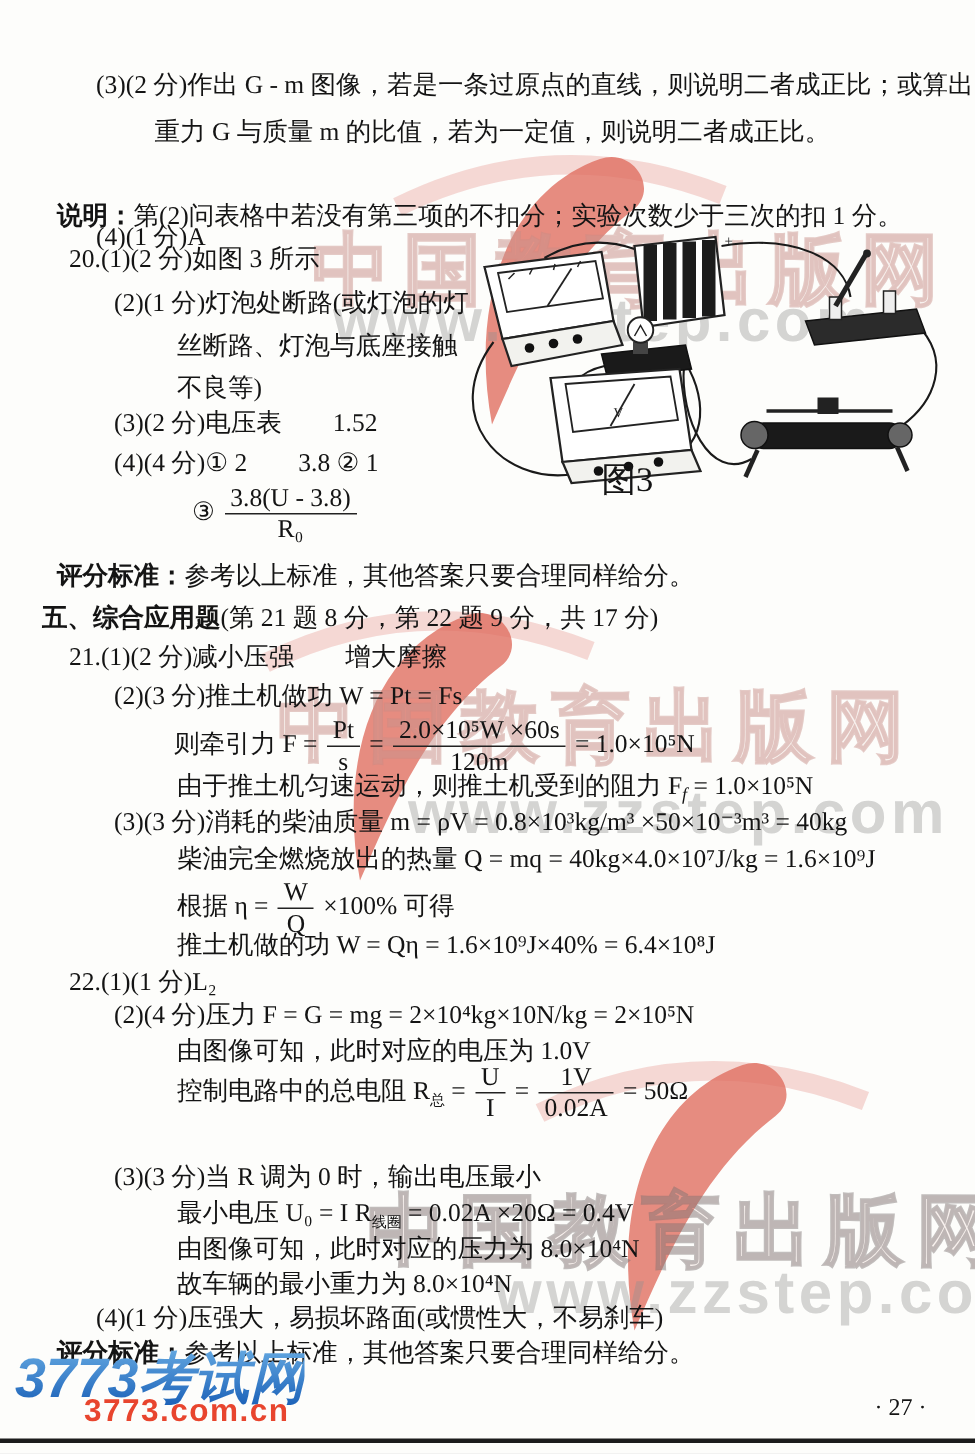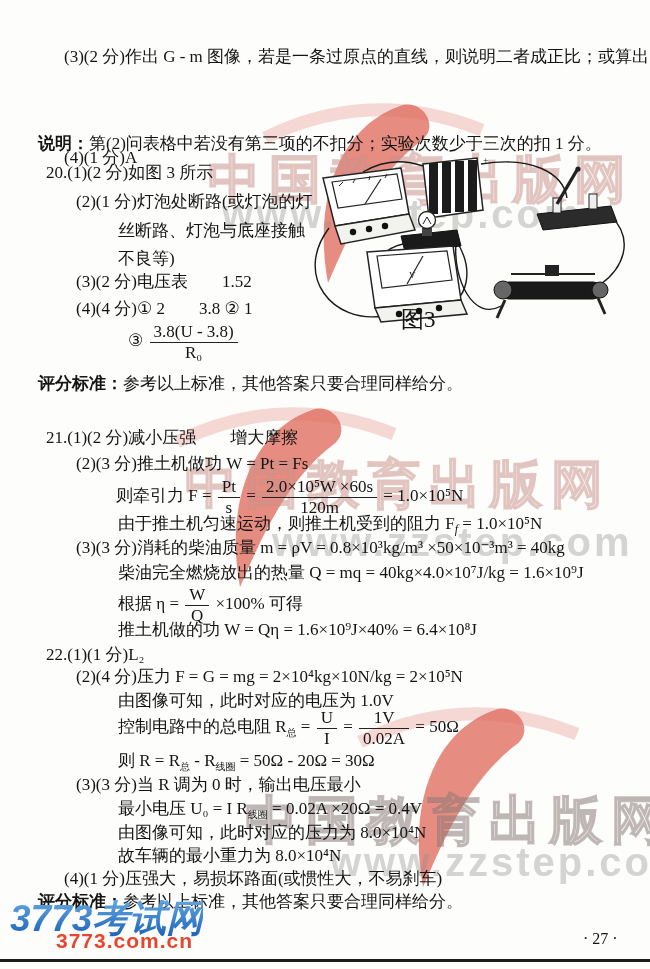--- a/index.html
+++ b/index.html
@@ -149,47 +149,48 @@
         <circle cx="198" cy="134" r="9" fill="#666" stroke="#111"></circle>
         <circle cx="295" cy="134" r="8" fill="#666" stroke="#111"></circle>
         <path d="M200 144 L192 162" stroke="#222" stroke-width="3"></path>
         <path d="M293 142 L300 158" stroke="#222" stroke-width="3"></path>
       </g>
     </svg>
     <div class="fig-caption">图3</div>
   </div>
 
   <div class="line" style="left:64px;top:47px;">(3)(2 分)作出 G - m 图像，若是一条过原点的直线，则说明二者成正比；或算出</div>
+  <div class="line" style="left:103px;top:78px;">重力 G 与质量 m 的比值，若为一定值，则说明二者成正比。</div>
   <div class="line" style="left:64px;top:108px;margin-top:40px;">(4)(1 分)A</div>
   <div class="line" style="left:38px;top:134px;"><span class="bold">说明：</span><span>第(2)问表格中若没有第三项的不扣分；实验次数少于三次的扣 1 分。</span></div>
 
   <div class="line" style="left:46px;top:163px;">20.(1)(2 分)如图 3 所示</div>
   <div class="line" style="left:76px;top:192px;">(2)(1 分)灯泡处断路(或灯泡的灯</div>
   <div class="line" style="left:118px;top:221px;">丝断路、灯泡与底座接触</div>
   <div class="line" style="left:118px;top:249px;">不良等)</div>
   <div class="line" style="left:76px;top:272px;">(3)(2 分)电压表　　1.52</div>
   <div class="line" style="left:76px;top:299px;">(4)(4 分)① 2　　3.8 ② 1</div>
   <div class="line" style="left:128px;top:322px;"><span>③ </span><span class="frac"><span class="num">3.8(U - 3.8)</span><span class="den">R₀</span></span></div>
   <div class="line" style="left:38px;top:374px;"><span class="bold">评分标准：</span><span>参考以上标准，其他答案只要合理同样给分。</span></div>
 
+  <div class="line" style="left:28px;top:402px;"><span class="bold">五、综合应用题</span><span>(第 21 题 8 分，第 22 题 9 分，共 17 分)</span></div>
 
   <div class="line" style="left:46px;top:428px;">21.(1)(2 分)减小压强　　增大摩擦</div>
   <div class="line" style="left:76px;top:454px;">(2)(3 分)推土机做功 W = Pt = Fs</div>
   <div class="line" style="left:116px;top:477px;"><span>则牵引力 F = </span><span class="frac"><span class="num">Pt</span><span class="den">s</span></span><span> = </span><span class="frac"><span class="num">2.0×10⁵W ×60s</span><span class="den">120m</span></span><span> = 1.0×10⁵N</span></div>
   <div class="line" style="left:118px;top:514px;"><span>由于推土机匀速运动，则推土机受到的阻力 F</span><span class="subit">f</span><span> = 1.0×10⁵N</span></div>
   <div class="line" style="left:76px;top:538px;">(3)(3 分)消耗的柴油质量 m = ρV = 0.8×10³kg/m³ ×50×10⁻³m³ = 40kg</div>
   <div class="line" style="left:118px;top:563px;">柴油完全燃烧放出的热量 Q = mq = 40kg×4.0×10⁷J/kg = 1.6×10⁹J</div>
   <div class="line" style="left:118px;top:585px;"><span>根据 η = </span><span class="frac"><span class="num">W</span><span class="den">Q</span></span><span> ×100% 可得</span></div>
   <div class="line" style="left:118px;top:620px;">推土机做的功 W = Qη = 1.6×10⁹J×40% = 6.4×10⁸J</div>
 
   <div class="line" style="left:46px;top:645px;">22.(1)(1 分)L₂</div>
   <div class="line" style="left:76px;top:667px;">(2)(4 分)压力 F = G = mg = 2×10⁴kg×10N/kg = 2×10⁵N</div>
   <div class="line" style="left:118px;top:691px;">由图像可知，此时对应的电压为 1.0V</div>
   <div class="line" style="left:118px;top:708px;"><span>控制电路中的总电阻 R</span><span class="subcn">总</span><span> = </span><span class="frac"><span class="num">U</span><span class="den">I</span></span><span> = </span><span class="frac"><span class="num">1V</span><span class="den">0.02A</span></span><span> = 50Ω</span></div>
-  <div class="line" style="left:118px;top:751px;"><span>则 R = R</span><span class="subcn">总</span><span> - R</span><span class="subcn">线圈</span><span> = 50Ω - 20Ω = 30Ω</span></div>
   <div class="line" style="left:76px;top:775px;">(3)(3 分)当 R 调为 0 时，输出电压最小</div>
   <div class="line" style="left:118px;top:799px;"><span>最小电压 U₀ = I R</span><span class="subcn">线圈</span><span> = 0.02A ×20Ω = 0.4V</span></div>
   <div class="line" style="left:118px;top:823px;">由图像可知，此时对应的压力为 8.0×10⁴N</div>
   <div class="line" style="left:118px;top:846px;">故车辆的最小重力为 8.0×10⁴N</div>
   <div class="line" style="left:64px;top:869px;">(4)(1 分)压强大，易损坏路面(或惯性大，不易刹车)</div>
   <div class="line" style="left:38px;top:892px;"><span class="bold">评分标准：</span><span>参考以上标准，其他答案只要合理同样给分。</span></div>
 
   <div class="logo">3773考试网</div>
   <div class="logo-url">3773.com.cn</div>
   <div class="pageno">· 27 ·</div>

